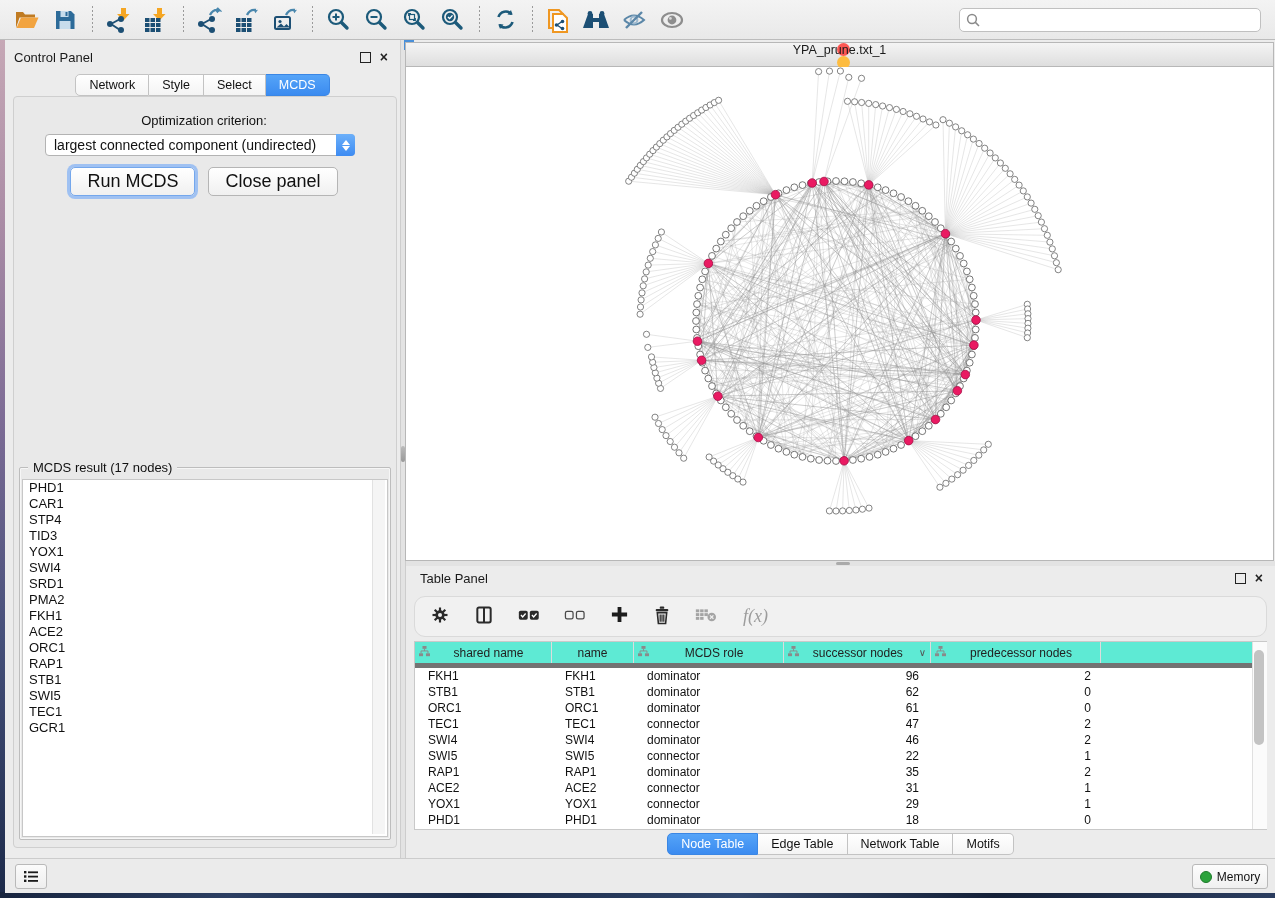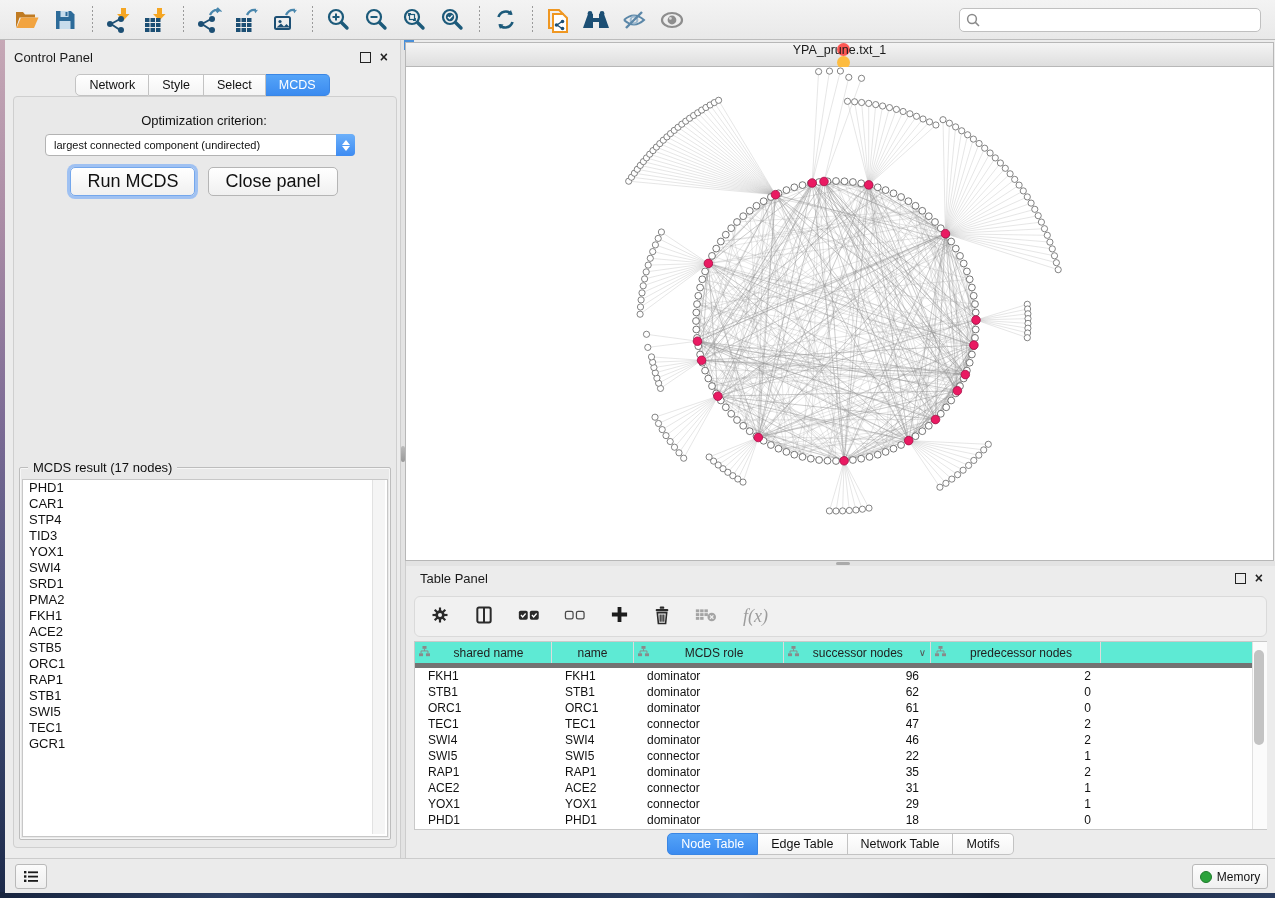--- a/index.html
+++ b/index.html
@@ -28,21 +28,21 @@
   .panel-title{font-size:13px;color:#1a1a1a;padding-left:9px;}
   .win-icons{margin-left:auto;display:flex;align-items:center;gap:9px;padding-right:12px;}
   .float-ic{width:9px;height:9px;border:1.5px solid #222;background:transparent;}
   .close-ic{font-size:14px;font-weight:bold;color:#222;line-height:9px;}
   #cp-tabs{left:5px;top:74px;width:395px;display:flex;justify-content:center;}
   #mcds-pane{left:13px;top:96px;width:382px;height:750px;background:#e9e9e9;
     border:1px solid #cfcfcf;border-radius:4px;}
   #opt-label{left:13px;top:113px;width:382px;text-align:center;font-size:13px;color:#111;}
   #combo{left:45px;top:134px;width:310px;height:22px;background:#fff;border:1px solid #b3b3b3;
     border-radius:4px;display:flex;align-items:center;box-sizing:border-box;}
-  #combo .combo-text{flex:1;font-size:11px;padding-left:8px;color:#111;white-space:nowrap;overflow:hidden;}
+  #combo .combo-text{flex:1;font-size:14px;padding-left:8px;color:#111;white-space:nowrap;overflow:hidden;}
   #combo .stepper{width:19px;height:22px;margin:-1px -1px -1px 0;border-radius:0 4px 4px 0;
     background:linear-gradient(#6cb0fa,#3d8bf2);display:flex;flex-direction:column;align-items:center;justify-content:center;gap:1px;}
   .chev{width:0;height:0;border-left:4px solid transparent;border-right:4px solid transparent;}
   .chev.up{border-bottom:5px solid #fff;} .chev.down{border-top:5px solid #fff;}
   #cp-buttons{left:13px;top:167px;width:382px;display:flex;justify-content:center;gap:13px;}
   .push-btn{height:29px;padding:0 16px;font-size:18px;color:#111;background:linear-gradient(#ffffff,#f0f0f0);
     border:1px solid #b5b5b5;border-radius:5px;}
   .push-btn.focused{box-shadow:0 0 0 3px rgba(98,160,250,.55);border-color:#74a7ec;}
   #mcds-group{left:19px;top:467px;width:370px;height:371px;border:1px solid #bdbdbd;border-radius:2px;
     box-shadow:inset 0 0 0 1px #f6f6f6;}
@@ -72,21 +72,21 @@
   #net-titlebar{left:405px;top:42px;width:869px;height:25px;background:linear-gradient(#f4f4f4,#dedede);
     border:1px solid #b7b7b7;box-sizing:border-box;display:flex;align-items:center;flex-direction:column;}
   .tl{width:13px;height:13px;border-radius:50%;margin-left:8px;flex:none;}
   #net-title{position:absolute;left:0;width:100%;text-align:center;font-size:12.5px;color:#1a1a1a;}
   #net-canvas{left:405px;top:67px;width:869px;height:494px;background:#fff;
     border:1px solid #b7b7b7;border-top:none;box-sizing:border-box;}
 
   
   #tp-titlebar{left:406px;top:566px;width:869px;height:25px;display:flex;align-items:center;}
   #tp-toolbar{left:414px;top:596px;width:853px;height:41px;background:#f1f1f1;border:1px solid #dadada;
-    border-radius:6px;display:flex;align-items:center;gap:24px;padding-left:15px;box-sizing:border-box;}
+    border-radius:11px;display:flex;align-items:center;gap:24px;padding-left:15px;box-sizing:border-box;}
   .fx{font-family:"Liberation Serif",serif;font-style:italic;font-size:18px;color:#9c9c9c;}
   #tablewrap{left:414px;top:641px;width:853px;height:189px;background:#fff;border:1px solid #c9c9c9;
     box-sizing:border-box;overflow:hidden;}
   #thead{display:flex;height:21px;border-bottom:5px solid #737373;background:#5eead4;}
   .th{display:flex;align-items:center;border-right:1px solid #dcdcdc;box-sizing:border-box;
     font-size:12px;color:#222;padding:0 4px;}
   .th .lbl{flex:1;text-align:center;}
   .sort{font-size:10px;color:#555;margin-left:2px;}
   .tr{display:flex;height:16px;}
   .td{font-size:12px;color:#111;line-height:16px;box-sizing:border-box;white-space:nowrap;}
@@ -318,21 +318,20 @@
     <div class="list-item">PHD1</div>
     <div class="list-item">CAR1</div>
     <div class="list-item">STP4</div>
     <div class="list-item">TID3</div>
     <div class="list-item">YOX1</div>
     <div class="list-item">SWI4</div>
     <div class="list-item">SRD1</div>
     <div class="list-item">PMA2</div>
     <div class="list-item">FKH1</div>
     <div class="list-item">ACE2</div>
-    <div class="list-item">STB5</div>
     <div class="list-item">ORC1</div>
     <div class="list-item">RAP1</div>
     <div class="list-item">STB1</div>
     <div class="list-item">SWI5</div>
     <div class="list-item">TEC1</div>
     <div class="list-item">GCR1</div>
   </div>
 <div id="mcds-scroll" class="abs"></div>
 
 <div id="v-split" class="abs"></div>

